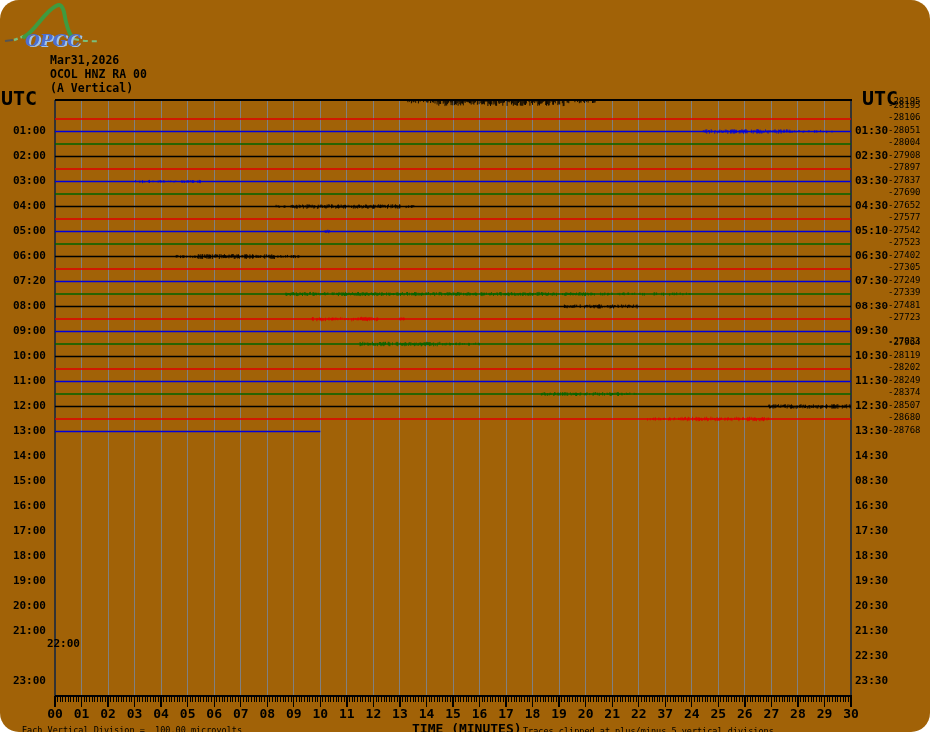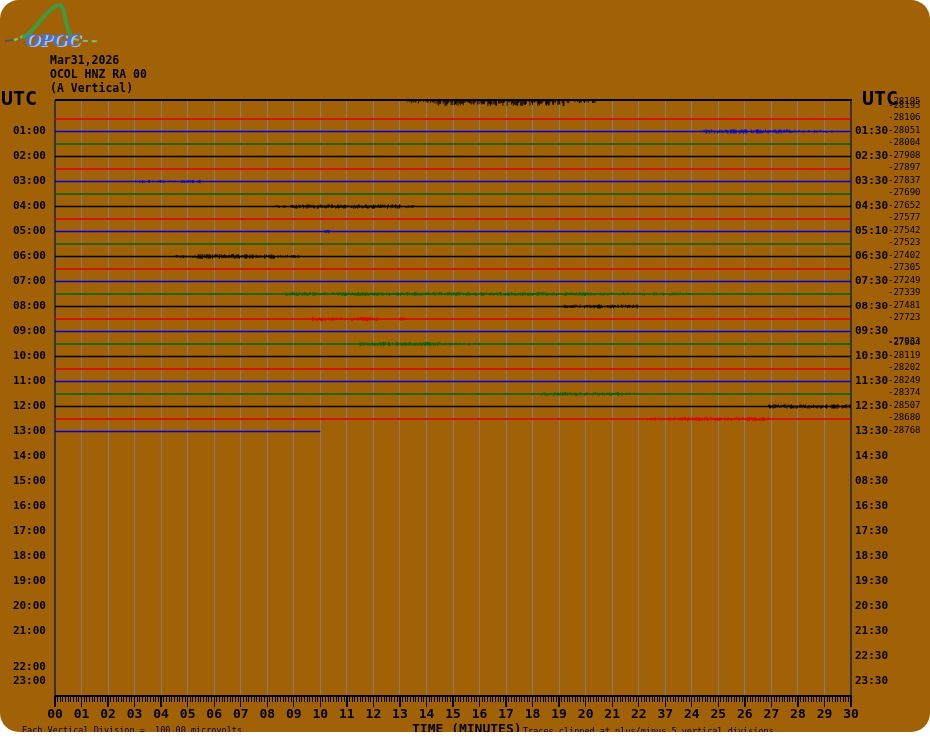--- a/index.html
+++ b/index.html
@@ -491,36 +491,36 @@
       </g>
     </svg>
 
   <div id="left-labels">
       <div class="abs time-label time-left" style="left:0px;top:125px;">01:00</div>
       <div class="abs time-label time-left" style="left:0px;top:150px;">02:00</div>
       <div class="abs time-label time-left" style="left:0px;top:175px;">03:00</div>
       <div class="abs time-label time-left" style="left:0px;top:200px;">04:00</div>
       <div class="abs time-label time-left" style="left:0px;top:225px;">05:00</div>
       <div class="abs time-label time-left" style="left:0px;top:250px;">06:00</div>
-      <div class="abs time-label time-left" style="left:0px;top:275px;">07:00</div>
+      <div class="abs time-label time-left" style="left:0px;top:275px;">07:20</div>
       <div class="abs time-label time-left" style="left:0px;top:300px;">08:00</div>
       <div class="abs time-label time-left" style="left:0px;top:325px;">09:00</div>
       <div class="abs time-label time-left" style="left:0px;top:350px;">10:00</div>
       <div class="abs time-label time-left" style="left:0px;top:375px;">11:00</div>
       <div class="abs time-label time-left" style="left:0px;top:400px;">12:00</div>
       <div class="abs time-label time-left" style="left:0px;top:425px;">13:00</div>
       <div class="abs time-label time-left" style="left:0px;top:450px;">14:00</div>
       <div class="abs time-label time-left" style="left:0px;top:475px;">15:00</div>
       <div class="abs time-label time-left" style="left:0px;top:500px;">16:00</div>
       <div class="abs time-label time-left" style="left:0px;top:525px;">17:00</div>
       <div class="abs time-label time-left" style="left:0px;top:550px;">18:00</div>
       <div class="abs time-label time-left" style="left:0px;top:575px;">19:00</div>
       <div class="abs time-label time-left" style="left:0px;top:600px;">20:00</div>
       <div class="abs time-label time-left" style="left:0px;top:625px;">21:00</div>
-      <div class="abs time-label time-left" style="left:0px;top:661px;">22:00</div>
+      <div class="abs time-label time-left" style="left:0px;top:638px;padding-left:34px;">22:00</div>
       <div class="abs time-label time-left" style="left:0px;top:675px;">23:00</div>
     </div>
   <div id="right-labels">
       <div class="abs time-label time-right" style="left:855px;top:125px;">01:30</div>
       <div class="abs time-label time-right" style="left:855px;top:150px;">02:30</div>
       <div class="abs time-label time-right" style="left:855px;top:175px;">03:30</div>
       <div class="abs time-label time-right" style="left:855px;top:200px;">04:30</div>
       <div class="abs time-label time-right" style="left:855px;top:225px;">05:10</div>
       <div class="abs time-label time-right" style="left:855px;top:250px;">06:30</div>
       <div class="abs time-label time-right" style="left:855px;top:275px;">07:30</div>

